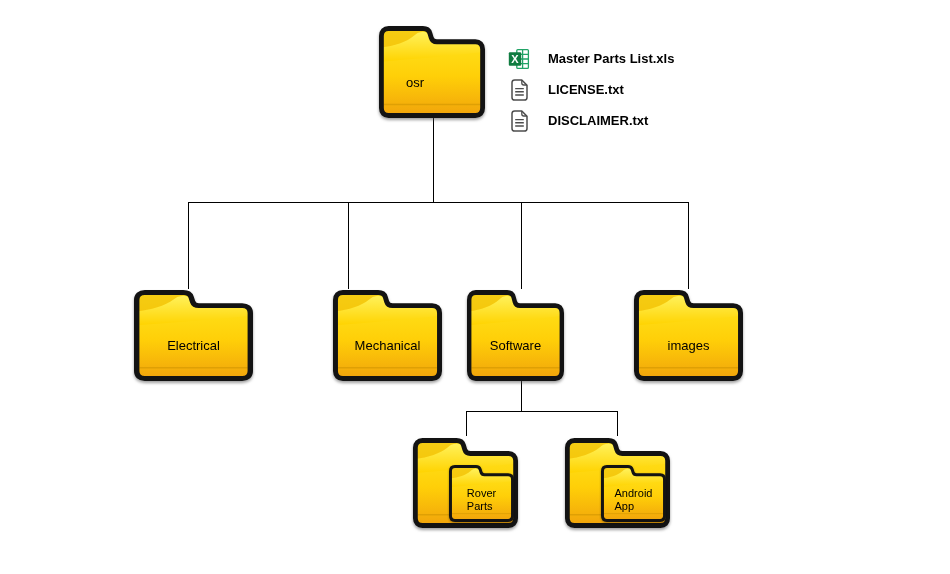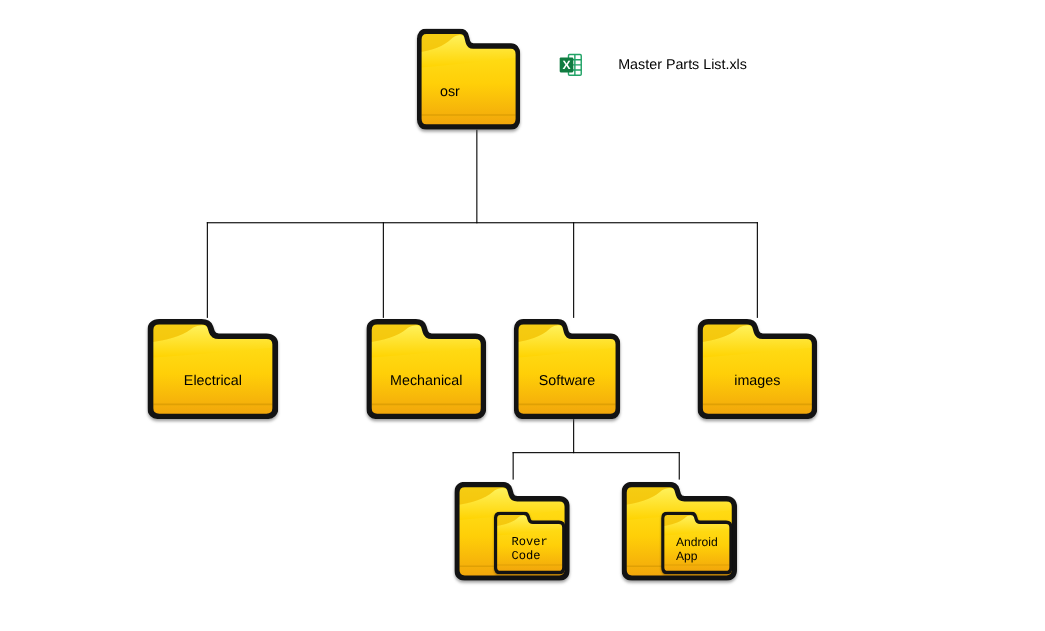--- a/index.html
+++ b/index.html
@@ -27,21 +27,21 @@
   .subfolder-label{
     position:absolute;left:36px;top:27px;width:65px;height:57px;
     display:flex;align-items:center;justify-content:center;
     padding-top:12px;box-sizing:border-box;
     font-size:11px;line-height:13px;text-align:left;
   }
   .subfolder-label span{display:block;}
   .file-list{position:absolute;left:507px;top:43px;}
   .file-row{display:flex;align-items:center;height:31px;}
   .file-icon-slot{width:24px;display:flex;justify-content:center;align-items:center;}
-  .file-label{margin-left:31px;font-size:13px;white-space:nowrap;}
+  .file-label{margin-left:17px;font-size:13px;white-space:nowrap;font-weight:bold;}
 </style>
 </head>
 <body>
 
 <svg width="0" height="0" style="position:absolute" aria-hidden="true">
   <defs>
     <linearGradient id="gradBody" x1="0" y1="0" x2="0" y2="1">
       <stop offset="0" stop-color="#FFE71F"></stop>
       <stop offset="0.55" stop-color="#FFCF08"></stop>
       <stop offset="1" stop-color="#F1A40B"></stop>
@@ -78,35 +78,51 @@
   <div class="line" style="left:188px;top:202px;width:1px;height:87px;"></div>
   <div class="line" style="left:348px;top:202px;width:1px;height:87px;"></div>
   <div class="line" style="left:521px;top:202px;width:1px;height:87px;"></div>
   <div class="line" style="left:688px;top:202px;width:1px;height:87px;"></div>
 
   <div class="line" style="left:521px;top:381px;width:1px;height:31px;"></div>
   <div class="line" style="left:466px;top:411px;width:152px;height:1px;"></div>
   <div class="line" style="left:466px;top:411px;width:1px;height:25px;"></div>
   <div class="line" style="left:617px;top:411px;width:1px;height:25px;"></div>
 
-  <div class="folder" style="left:379px;top:26px;width:94px;height:92px;">
+  <div class="folder" style="left:379px;top:26px;width:106px;height:92px;">
     <svg class="shape" viewBox="0 0 110 92" preserveAspectRatio="none">
         <use href="#folder-shape"></use>
       </svg>
     <div class="folder-label label-osr">osr</div>
   </div>
 
   <div class="file-list">
     <div class="file-row">
       <span class="file-icon-slot">
         <svg width="22" height="22" viewBox="0 0 22 22">
             <use href="#excel-shape"></use>
           </svg>
       </span>
       <span class="file-label">Master Parts List.xls</span>
+    </div>
+    <div class="file-row">
+      <span class="file-icon-slot">
+        <svg width="19" height="24" viewBox="0 0 19 24">
+            <use href="#doc-shape"></use>
+          </svg>
+      </span>
+      <span class="file-label">LICENSE.txt</span>
+    </div>
+    <div class="file-row">
+      <span class="file-icon-slot">
+        <svg width="19" height="24" viewBox="0 0 19 24">
+            <use href="#doc-shape"></use>
+          </svg>
+      </span>
+      <span class="file-label">DISCLAIMER.txt</span>
     </div>
   </div>
 
   <div class="folder" style="left:134px;top:290px;width:119px;height:91px;">
     <svg class="shape" viewBox="0 0 110 92" preserveAspectRatio="none">
         <use href="#folder-shape"></use>
       </svg>
     <div class="folder-label">Electrical</div>
   </div>
   <div class="folder" style="left:293px;top:290px;width:109px;height:91px;margin-left:40px;">
@@ -121,33 +137,33 @@
       </svg>
     <div class="folder-label">Software</div>
   </div>
   <div class="folder" style="left:634px;top:290px;width:109px;height:91px;text-align:center;">
     <svg class="shape" viewBox="0 0 110 92" preserveAspectRatio="none">
         <use href="#folder-shape"></use>
       </svg>
     <div class="folder-label">images</div>
   </div>
 
-  <div class="folder" style="left:413px;top:438px;width:105px;height:90px;font-family:Liberation Mono, monospace;">
+  <div class="folder" style="left:413px;top:438px;width:105px;height:90px;">
     <svg class="shape" viewBox="0 0 110 92" preserveAspectRatio="none">
         <use href="#folder-shape"></use>
       </svg>
     <div class="subfolder-inner">
       <svg viewBox="0 0 110 92" preserveAspectRatio="none">
           <use href="#folder-shape"></use>
         </svg>
     </div>
     <div class="subfolder-label">
       <span>
         <span>Rover</span>
-        <span>Code</span>
+        <span>Parts</span>
       </span>
     </div>
   </div>
   <div class="folder" style="left:565px;top:438px;width:105px;height:90px;">
     <svg class="shape" viewBox="0 0 110 92" preserveAspectRatio="none">
         <use href="#folder-shape"></use>
       </svg>
     <div class="subfolder-inner">
       <svg viewBox="0 0 110 92" preserveAspectRatio="none">
           <use href="#folder-shape"></use>

